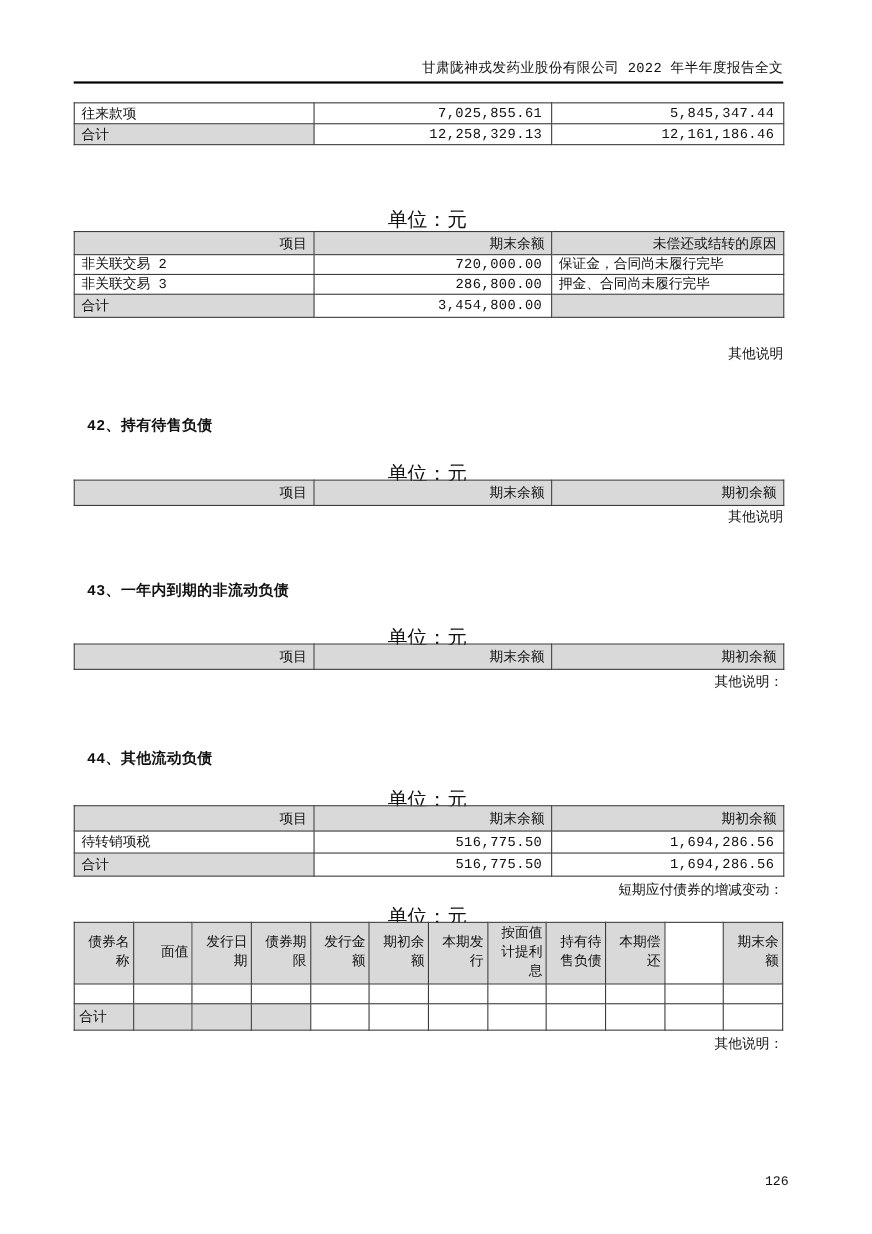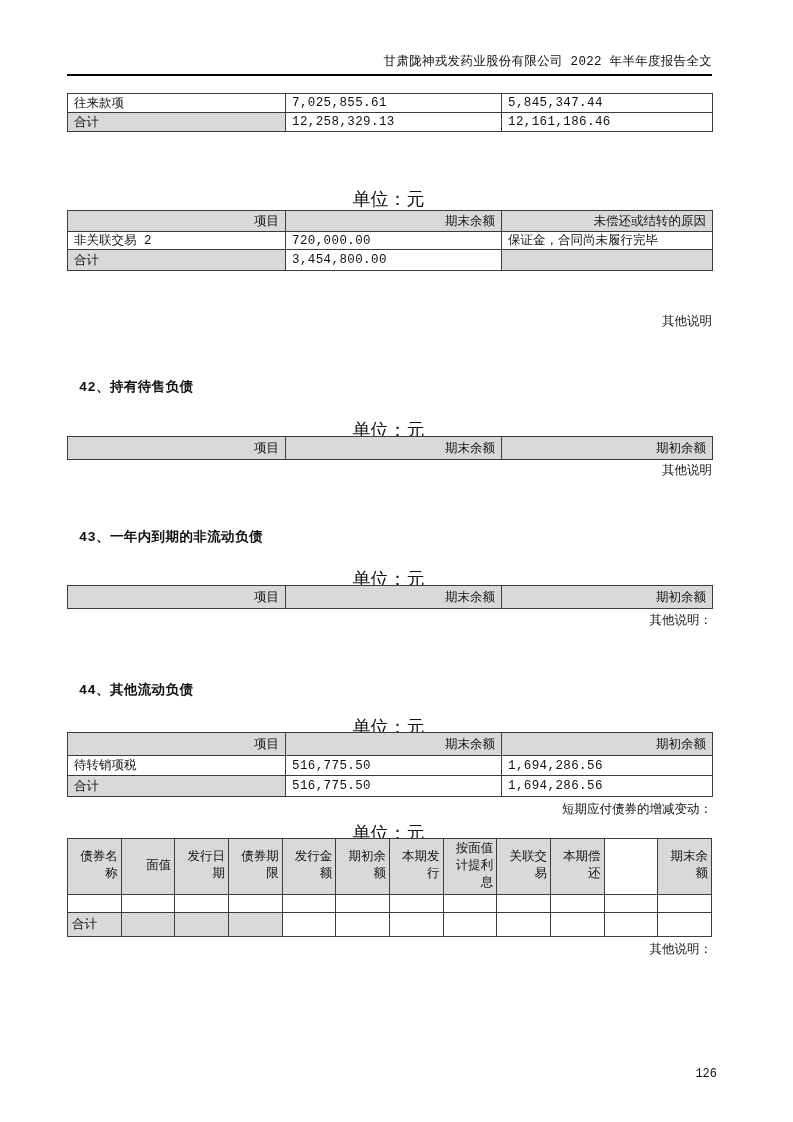--- a/index.html
+++ b/index.html
@@ -53,21 +53,21 @@
     border: 1px solid #3c3c3c;
     font-size: 12.5px;
     font-weight: 400;
     padding: 0 6px;
     overflow: hidden;
     white-space: nowrap;
     vertical-align: middle;
   }
   table.tbl th { background: #d9d9d9; text-align: right; }
   .g { background: #d9d9d9; }
-  .num { padding-right: 8px !important; letter-spacing: 0.4px; }
+  .num { text-align: right; padding-right: 8px !important; letter-spacing: 0.4px; }
   .left { text-align: left; }
 
   #tbl-carryover tr { height: 19px; }
   #tbl-aging tr.hdr { height: 21px; }
   #tbl-aging tr.data { height: 18px; }
   #tbl-aging tr.total { height: 21px; }
   #tbl-42 tr, #tbl-43 tr { height: 23px; }
   #tbl-44 tr.hdr { height: 23px; }
   #tbl-44 tr.data { height: 20px; }
   #tbl-44 tr.total { height: 21px; }
@@ -132,20 +132,25 @@
       <tr class="hdr">
         <th>项目</th>
         <th>期末余额</th>
         <th>未偿还或结转的原因</th>
       </tr>
       <tr class="data">
         <td class="left">非关联交易 2</td>
         <td class="num">720,000.00</td>
         <td class="left">保证金，合同尚未履行完毕</td>
       </tr>
+      <tr class="data">
+        <td class="left">非关联交易 3</td>
+        <td class="num">286,800.00</td>
+        <td class="left">押金、合同尚未履行完毕</td>
+      </tr>
       <tr class="total">
         <td class="left g">合计</td>
         <td class="num">3,454,800.00</td>
         <td class="left g"></td>
       </tr>
     </tbody>
   </table>
   <div class="abs note" style="top:313px">其他说明</div>
 
   <div class="abs heading" style="top:378px">42、持有待售负债</div>
@@ -217,21 +222,21 @@
     <tbody>
       <tr class="hdr">
         <th>债券名称</th>
         <th>面值</th>
         <th>发行日期</th>
         <th>债券期限</th>
         <th>发行金额</th>
         <th>期初余额</th>
         <th>本期发行</th>
         <th>按面值计提利息</th>
-        <th>关联交易</th>
+        <th>持有待售负债</th>
         <th>本期偿还</th>
         <th class="w"></th>
         <th>期末余额</th>
       </tr>
       <tr class="empty">
         <td></td>
           <td></td>
         <td></td>
           <td></td>
         <td></td>

